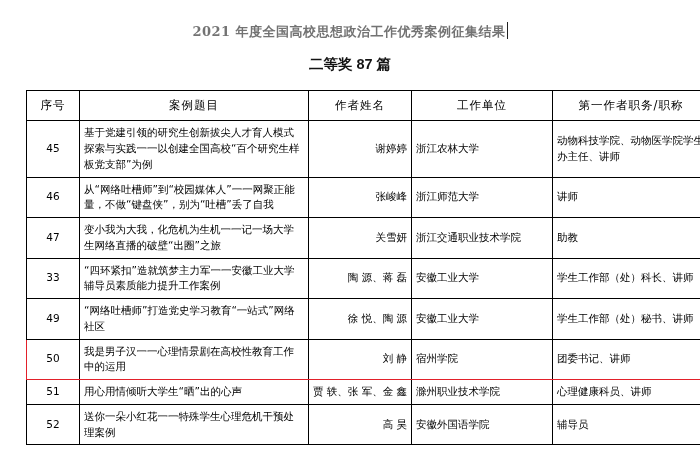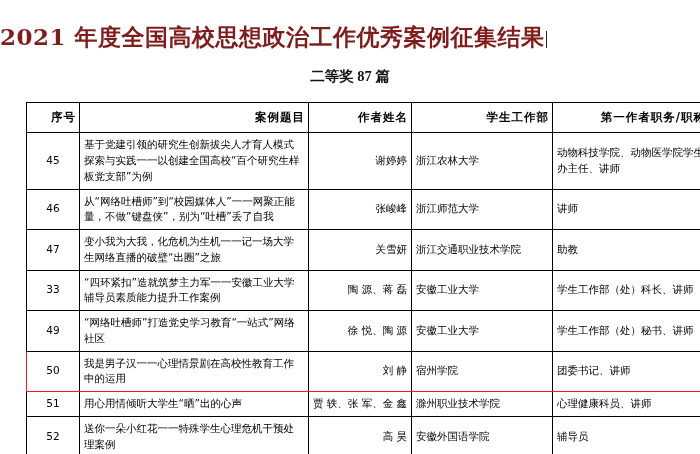--- a/index.html
+++ b/index.html
@@ -14,35 +14,35 @@
     color: #000000;
     overflow: hidden;
   }
   .page {
     position: relative;
     width: 700px;
     height: 454px;
     box-sizing: border-box;
   }
   .doc-title {
-    text-align: left;
-    font-size: 23px;
+    text-align: center;
+    font-size: 13px;
     font-weight: bold;
     letter-spacing: 0.5px;
     margin-top: 22px;
-    color: #7f1d1d;
+    color: #737373;
     font-family: "DejaVu Serif", "Liberation Serif", serif;
   }
   .doc-subtitle {
     text-align: center;
     font-size: 14.5px;
     font-weight: bold;
     margin-top: 14px;
     color: #141414;
-    font-family: Liberation Serif, serif;
+    font-family: Liberation Sans, sans-serif;
   }
   .table-wrap {
     margin: 16px auto 0 auto;
     width: 648px;
   }
   table.result-table {
     border-collapse: collapse;
     width: 100%;
     table-layout: fixed;
   }
@@ -50,22 +50,22 @@
   table.result-table td {
     border: 1px solid #000000;
     font-size: 10.5px;
     line-height: 1.5;
     padding: 4px 4px;
     vertical-align: middle;
     color: #000000;
     font-family: "DejaVu Sans", "Liberation Sans", sans-serif;
   }
   table.result-table th {
-    font-weight: bold;
-    text-align: right;
+    font-weight: normal;
+    text-align: center;
     font-size: 11.5px;
     padding: 6px 3px;
     letter-spacing: 1px;
   }
   .col-no     { width: 46px;  text-align: center; }
   .col-title  { width: 222px; text-align: left; }
   .col-author { width: 96px;  text-align: right; }
   .col-org    { width: 134px; text-align: left; }
   .col-role   { width: 150px; text-align: left; }
   td.col-title { padding-left: 6px; padding-right: 4px; }
@@ -98,21 +98,21 @@
 
   <div class="doc-subtitle">二等奖 87 篇</div>
 
   <div class="table-wrap">
     <table class="result-table">
       <thead>
         <tr>
           <th class="col-no">序号</th>
           <th class="col-title">案例题目</th>
           <th class="col-author">作者姓名</th>
-          <th class="col-org">学生工作部</th>
+          <th class="col-org">工作单位</th>
           <th class="col-role">第一作者职务/职称</th>
         </tr>
       </thead>
       <tbody>
         <tr>
           <td class="col-no">45</td>
           <td class="col-title">基于党建引领的研究生创新拔尖人才育人模式探索与实践一一以创建全国高校“百个研究生样板党支部”为例</td>
           <td class="col-author">谢婷婷</td>
           <td class="col-org">浙江农林大学</td>
           <td class="col-role">动物科技学院、动物医学院学生办主任、讲师</td>

